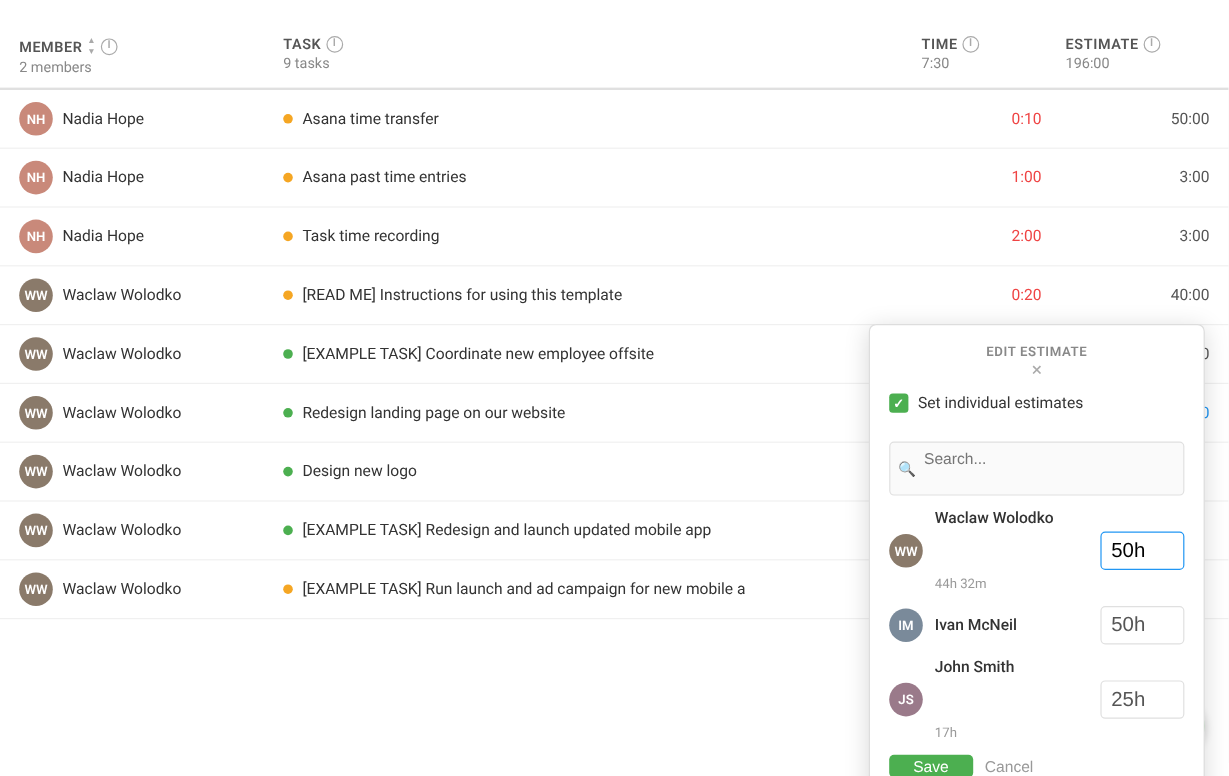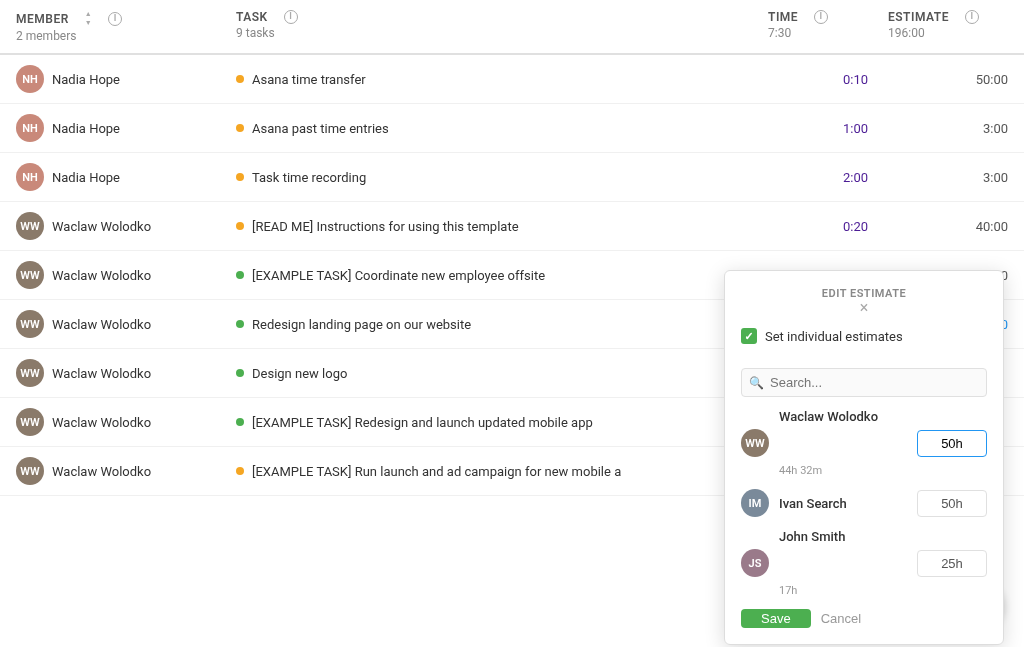--- a/index.html
+++ b/index.html
@@ -32,21 +32,22 @@
     }
 
     .header-cell .label {
       font-weight: 600;
       font-size: 12px;
       color: #555;
       text-transform: uppercase;
       letter-spacing: 0.5px;
       display: flex;
       align-items: center;
-      gap: 16px;
+      gap: 4px;
+      margin-top: 20px;
     }
 
     .header-cell .sub {
       font-size: 12px;
       color: #888;
       margin-top: 2px;
     }
 
     .sort-icon {
       display: inline-flex;
@@ -129,21 +130,21 @@
       border-radius: 50%;
       flex-shrink: 0;
     }
 
     .dot-orange { background: #f5a623; }
     .dot-green { background: #4caf50; }
 
     .time-cell {
       text-align: right;
       font-size: 13px;
-      color: #4c1d95;
+      color: #ef4444;
       padding-right: 20px;
     }
 
     .estimate-cell {
       text-align: right;
       font-size: 13px;
       color: #555;
     }
 
     .estimate-cell.editable {
@@ -239,21 +240,21 @@
 
     .search-box {
       position: relative;
       margin-bottom: 12px;
     }
 
     .search-box input {
       width: 100%;
       border: 1px solid #e0e0e0;
       border-radius: 4px;
-      padding: 6px 10px 6px 28px;
+      padding: 6px 10px 22px 28px;
       font-size: 13px;
       color: #404040;
       outline: none;
       background: #fafafa;
     }
 
     .search-icon-wrap {
       position: absolute;
       left: 8px;
       top: 50%;
@@ -283,23 +284,23 @@
       font-size: 11px;
       color: #999;
       margin-top: 40px;
     }
 
     .member-estimate-input {
       width: 70px;
       border: 1.5px solid #2196f3;
       border-radius: 4px;
       padding: 5px 8px;
-      font-size: 13px;
+      font-size: 17px;
       outline: none;
-      text-align: center;
+      text-align: left;
     }
 
     .member-estimate-input.readonly {
       border: 1px solid #e0e0e0;
       color: #555;
     }
 
     .popup-footer {
       display: flex;
       gap: 10px;
@@ -536,21 +537,21 @@
       <div class="avatar" style="background:#8a7a6a">WW</div>
       <div class="member-info">
         <div class="name">Waclaw Wolodko</div>
         <div class="time-spent">44h 32m</div>
       </div>
       <input type="text" class="member-estimate-input" value="50h" style="">
     </div>
         <div class="member-estimate-row">
       <div class="avatar" style="background:#7a8a9a">IM</div>
       <div class="member-info">
-        <div class="name">Ivan Search</div>
+        <div class="name">Ivan McNeil</div>
 
       </div>
       <input type="text" class="member-estimate-input readonly" value="50h" style="">
     </div>
         <div class="member-estimate-row">
       <div class="avatar" style="background:#9a7a8a">JS</div>
       <div class="member-info">
         <div class="name">John Smith</div>
         <div class="time-spent">17h</div>
       </div>

